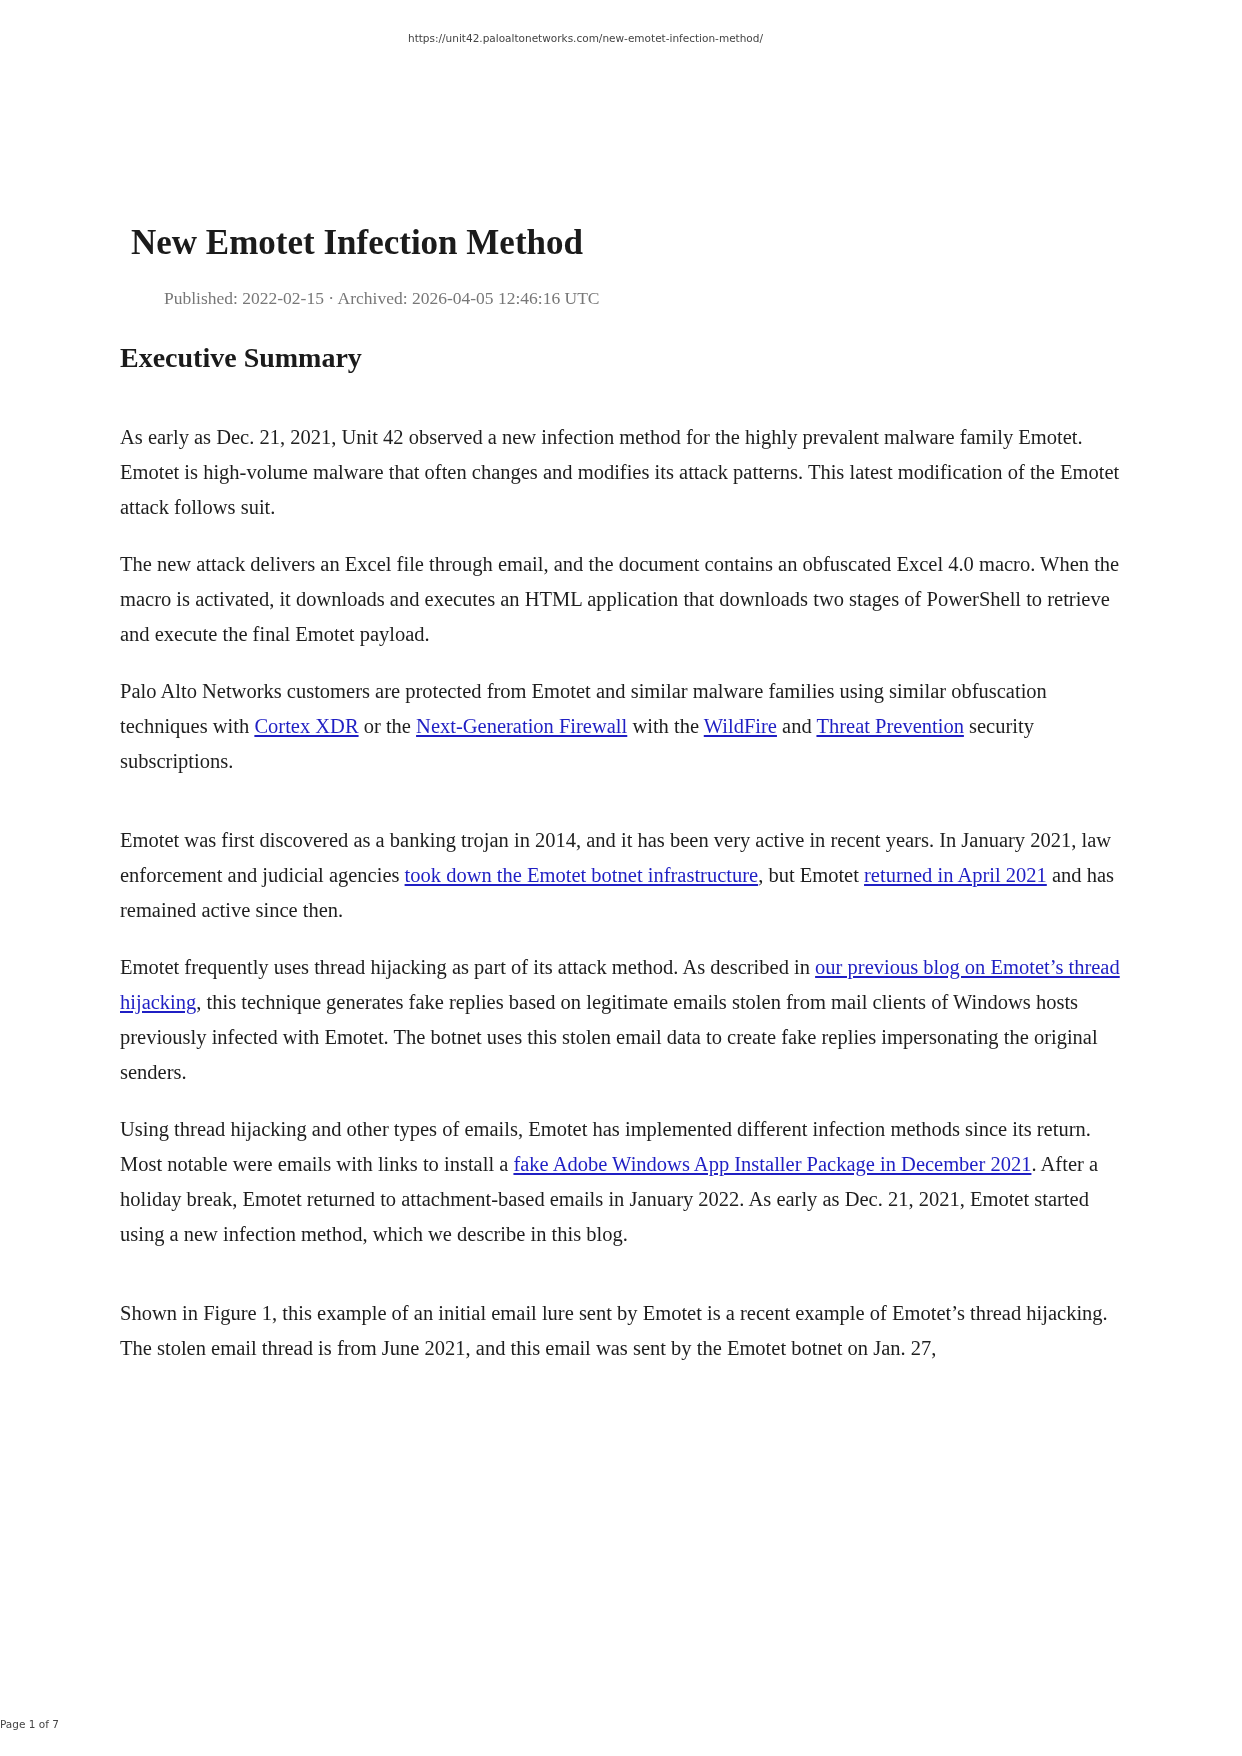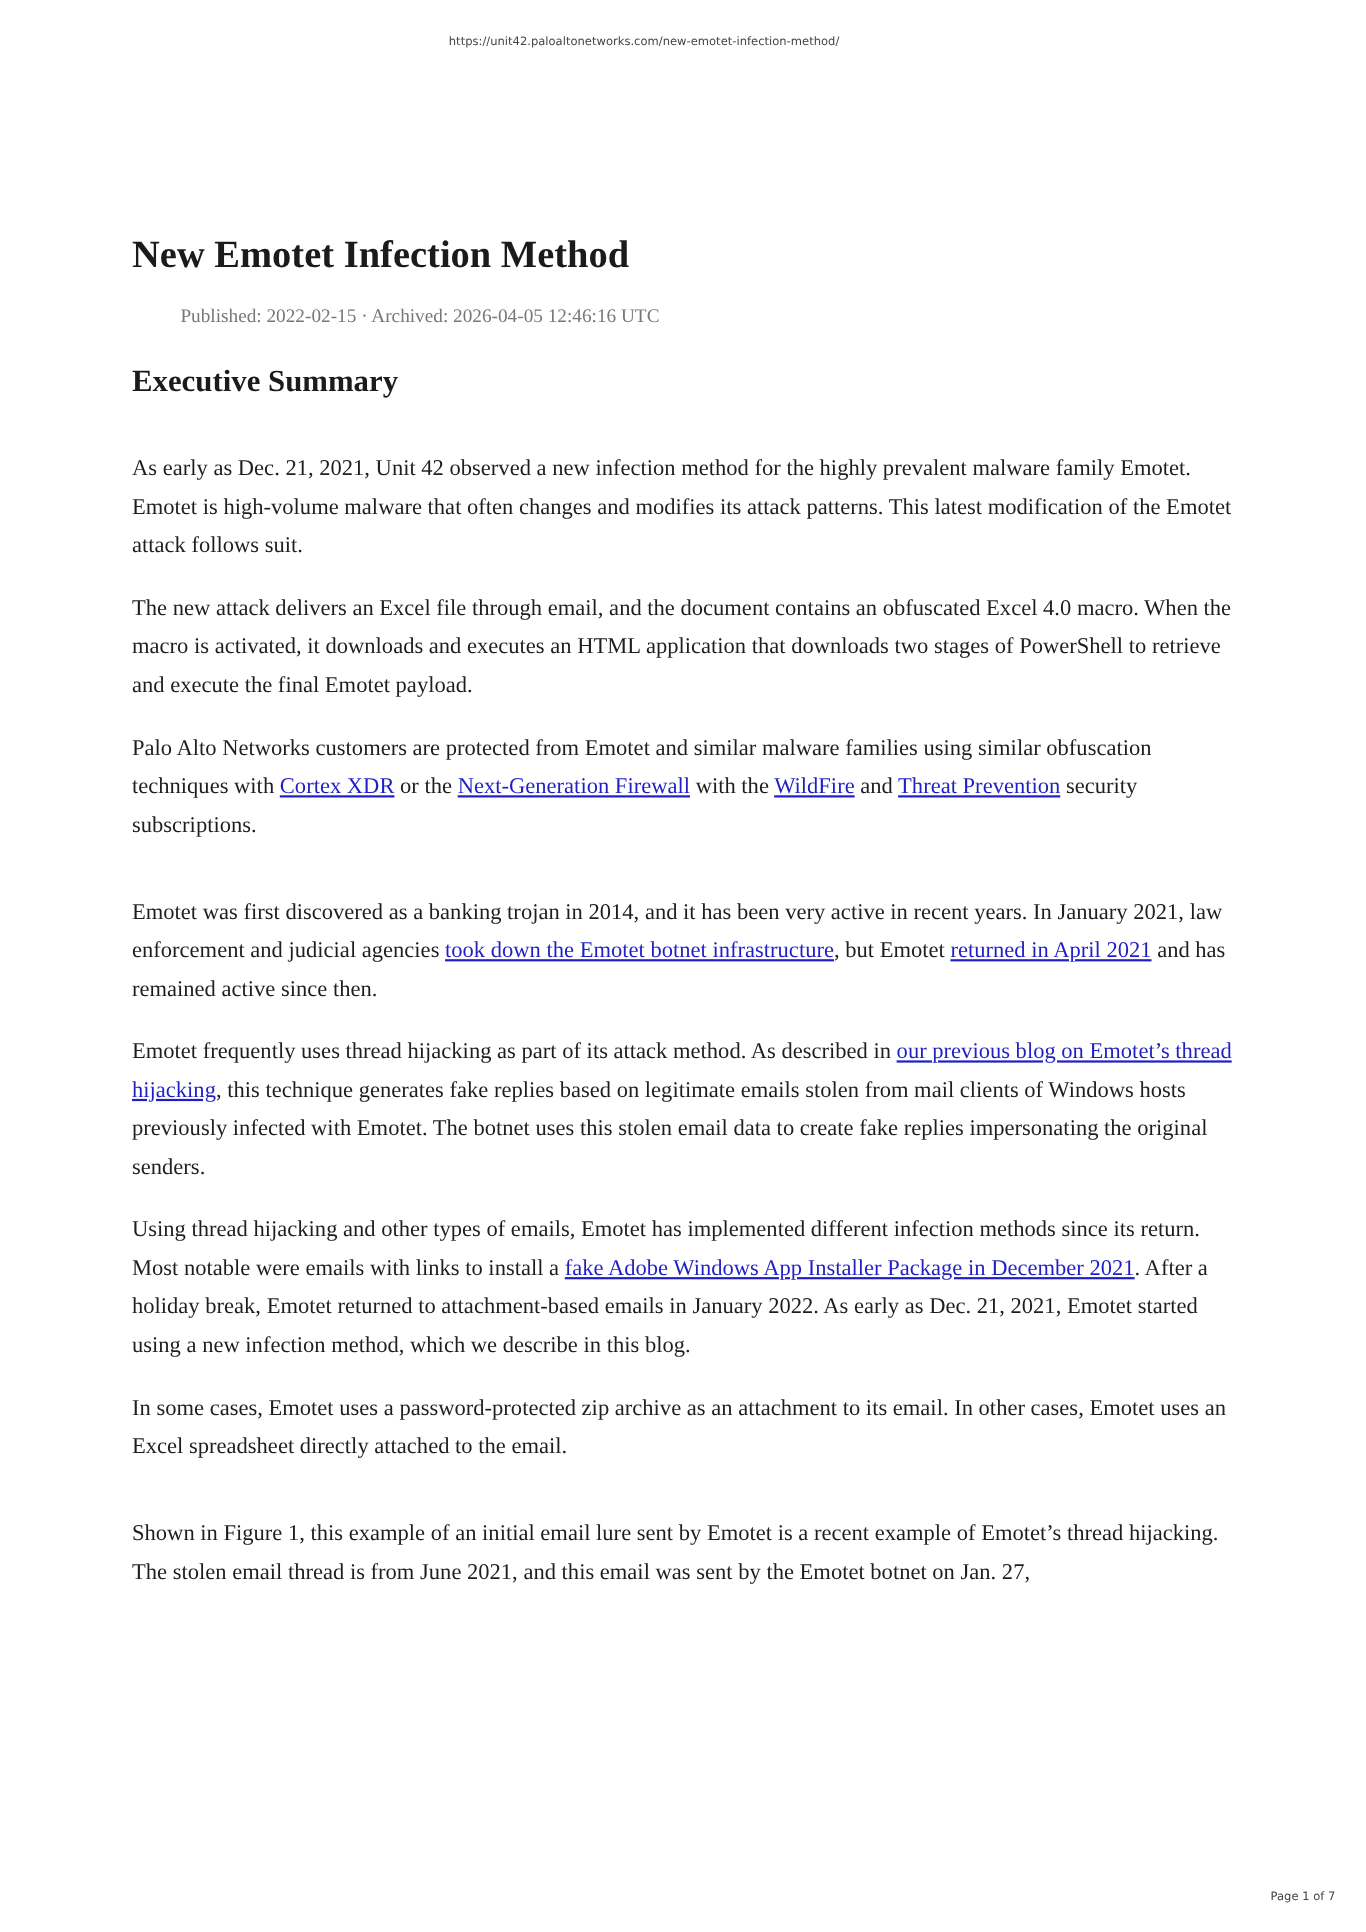--- a/index.html
+++ b/index.html
@@ -2,29 +2,29 @@
 <html><head>
 <meta charset="utf-8">
 <style>
   html, body { margin: 0; padding: 0; background: #ffffff; }
   body { width: 1242px; height: 1756px; position: relative; overflow: hidden; }
   .header-url {
     position: absolute; top: 32px; left: 0; width: 1171px; text-align: center;
     font-family: "DejaVu Sans", sans-serif; font-size: 10.5px; color: #444;
   }
   .footer-page {
-    position: absolute; top: 1718px; left: 0; width: 1214px; text-align: right;
+    position: absolute; top: 1718px; left: 0; width: 1214px; text-align: left;
     font-family: "DejaVu Sans", sans-serif; font-size: 10.5px; color: #444;
   }
   .content {
     position: absolute; left: 120px; top: 210px; width: 1010px;
     font-family: "Liberation Serif", serif; color: #1e1e1e;
   }
   h1 {
-    font-size: 35px; font-weight: bold; margin: 0; line-height: 44px; color: #1b1b1b;
+    font-size: 35px; font-weight: bold; margin: 11px; line-height: 44px; color: #1b1b1b;
   }
   .byline { font-size: 20px; color: #555; margin-top: 25px; line-height: 26px; }
   .meta { font-size: 17.5px; color: #777; margin-top: 21px; line-height: 24px; margin-left: 44px; }
   h2 { font-size: 28px; font-weight: bold; margin: 0; line-height: 36px; color: #1b1b1b; }
   p { font-size: 20.5px; line-height: 35px; margin: 0; }
   a { color: #1a0dab; text-decoration: underline; color: #1f1fc4; }
   .sec-exec { margin-top: 30px; }
   .gap-h2-p { margin-top: 44px; }
   .gap-p-p { margin-top: 22px; }
   .gap-p-h2 { margin-top: 30px; }
@@ -38,18 +38,17 @@
   <h1>New Emotet Infection Method</h1>
   <div class="meta">Published: 2022-02-15 · Archived: 2026-04-05 12:46:16 UTC</div>
   <div id="sections">
       <h2 class="sec-exec">Executive Summary</h2>
       <p class="gap-h2-p"><span>As early as Dec. 21, 2021, Unit 42 observed a new infection method for the highly prevalent malware family Emotet. Emotet is high-volume malware that often changes and modifies its attack patterns. This latest modification of the Emotet attack follows suit.</span></p>
       <p class="gap-p-p"><span>The new attack delivers an Excel file through email, and the document contains an obfuscated Excel 4.0 macro. When the macro is activated, it downloads and executes an HTML application that downloads two stages of PowerShell to retrieve and execute the final Emotet payload.</span></p>
       <p class="gap-p-p"><span>Palo Alto Networks customers are protected from Emotet and similar malware families using similar obfuscation techniques with </span><a href="#">Cortex XDR</a><span> or the </span><a href="#">Next-Generation Firewall</a><span> with the </span><a href="#">WildFire</a><span> and </span><a href="#">Threat Prevention</a><span> security subscriptions.</span></p>
       <p class="gap-h2-p"><span>Emotet was first discovered as a banking trojan in 2014, and it has been very active in recent years. In January 2021, law enforcement and judicial agencies </span><a href="#">took down the Emotet botnet infrastructure</a><span>, but Emotet </span><a href="#">returned in April 2021</a><span> and has remained active since then.</span></p>
       <p class="gap-p-p"><span>Emotet frequently uses thread hijacking as part of its attack method. As described in </span><a href="#">our previous blog on Emotet’s thread hijacking</a><span>, this technique generates fake replies based on legitimate emails stolen from mail clients of Windows hosts previously infected with Emotet. The botnet uses this stolen email data to create fake replies impersonating the original senders.</span></p>
       <p class="gap-p-p"><span>Using thread hijacking and other types of emails, Emotet has implemented different infection methods since its return. Most notable were emails with links to install a </span><a href="#">fake Adobe Windows App Installer Package in December 2021</a><span>. After a holiday break, Emotet returned to attachment-based emails in January 2022. As early as Dec. 21, 2021, Emotet started using a new infection method, which we describe in this blog.</span></p>
-      <p class="gap-p-p"><span>In some cases, Emotet uses a password-protected zip archive as an attachment to its email. In other cases, Emotet uses an Excel spreadsheet directly attached to the email.</span></p>
       <p class="gap-h2-p"><span>Shown in Figure 1, this example of an initial email lure sent by Emotet is a recent example of Emotet’s thread hijacking. The stolen email thread is from June 2021, and this email was sent by the Emotet botnet on Jan. 27,</span></p>
     </div>
 </div>
 
 <div class="footer-page">Page 1 of 7</div>
 
 </body></html>

